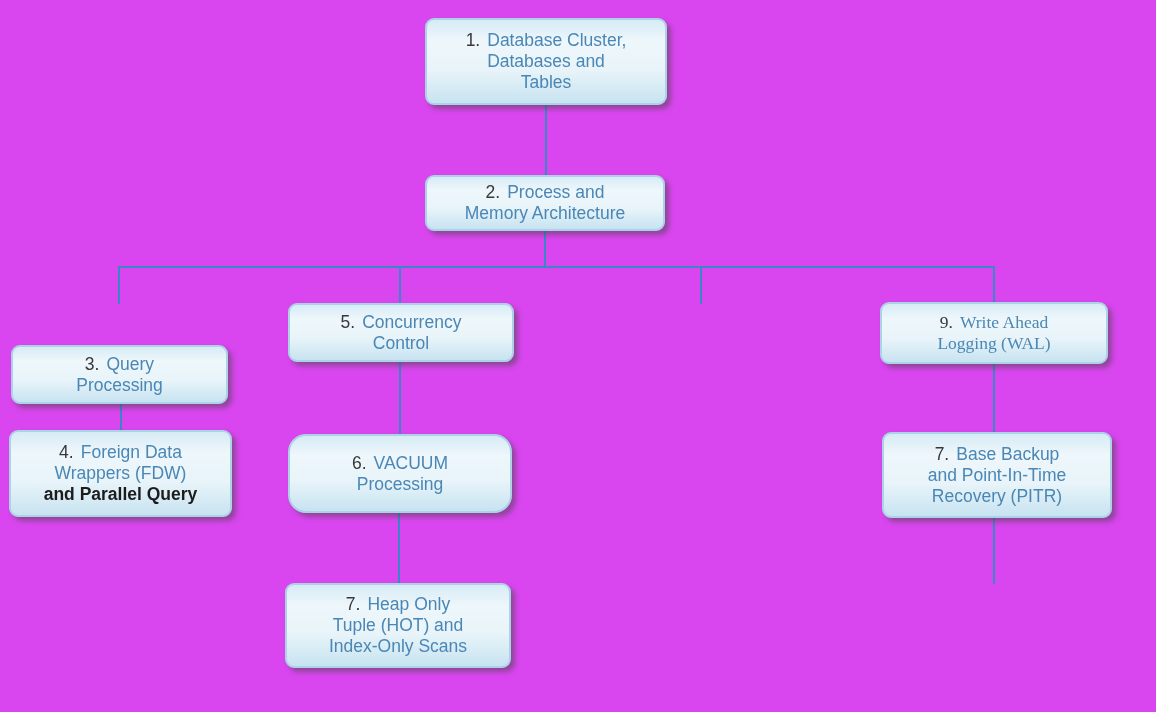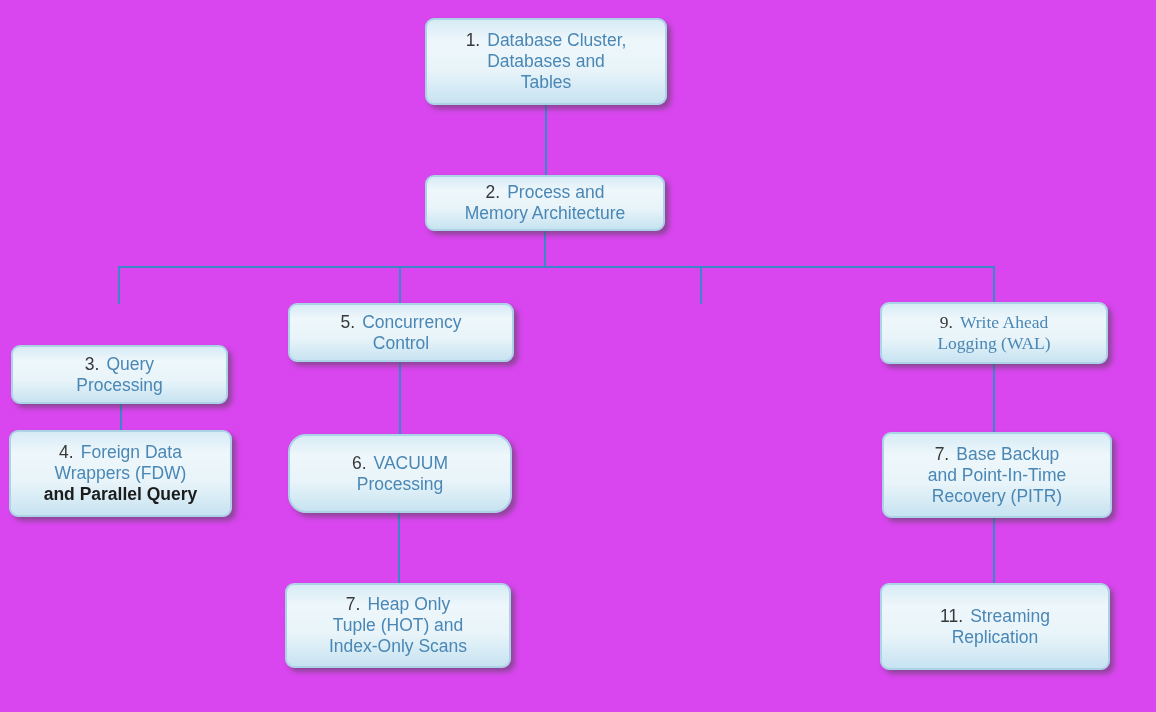--- a/index.html
+++ b/index.html
@@ -110,18 +110,14 @@
     <div class="line"><span class="num">9.</span><span class="txt">Write Ahead</span></div>
     <div class="line"><span class="txt">Logging (WAL)</span></div>
   </div>
 
   <div class="node node-10">
     <div class="line"><span class="num">7.</span><span class="txt">Base Backup</span></div>
     <div class="line"><span class="txt">and Point-In-Time</span></div>
     <div class="line"><span class="txt">Recovery (PITR)</span></div>
   </div>
 
-  <div class="node node-11">
-    <div class="line"><span class="num">11.</span><span class="txt">Streaming</span></div>
-    <div class="line"><span class="txt">Replication</span></div>
-  </div>
 
 </div>
 
 </body></html>

